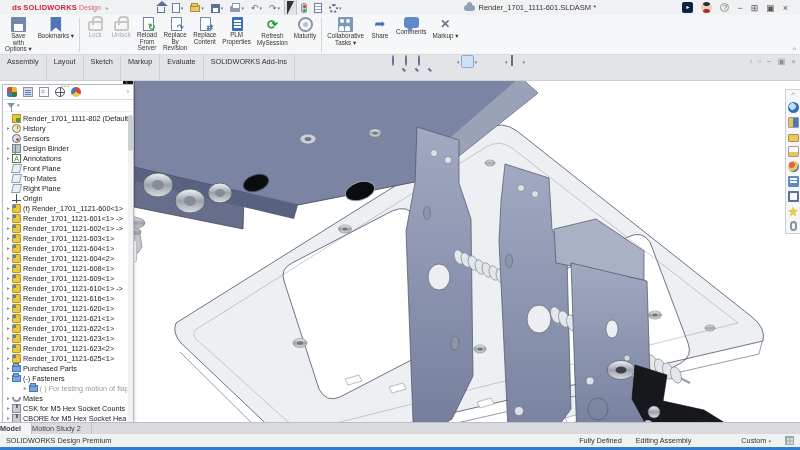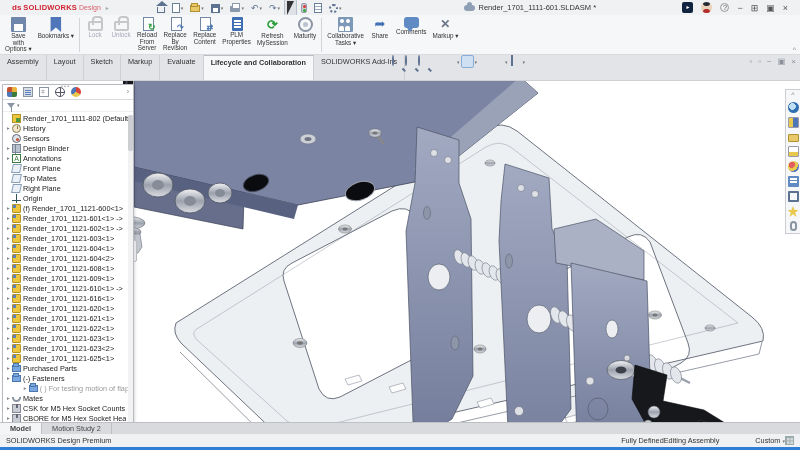--- a/index.html
+++ b/index.html
@@ -159,24 +159,24 @@
   .tp-sphere { background:radial-gradient(circle at 35% 35%, #e06060 0 30%, #e8c84f 31% 60%, #4f76b8 61%); border-radius:50%; }
   .tp-props { background:#5f8ac4; }
   .tp-props:before { content:""; display:block; margin:2px; height:1.5px; background:#fff; box-shadow:0 3px 0 #fff; }
   .tp-monitor { border:2px solid #5d7291; }
   .tp-star { background:#e8c84f; clip-path:polygon(50% 0,63% 35%,100% 38%,70% 60%,82% 100%,50% 76%,18% 100%,30% 60%,0 38%,37% 35%); }
   .tp-clip { border:2px solid #8a94a2; border-radius:4px; width:7px; height:10px; }
   .tp-chevron { color:#888; font-size:7px; line-height:6px; }
 
   
   .modeltabs { height:12px; background:#d9dadd; display:flex; align-items:stretch; font-size:7.3px; color:#444; flex:0 0 auto; border-top:1px solid #bfc0c4; }
-  .mtab { padding:1px 10px 0 10px; border-right:1px solid #bfc0c4; }
+  .mtab { padding:1px 10px 0 0; border-right:1px solid #bfc0c4; }
   .mtab.active { background:#f4f5f6; font-weight:bold; }
   .statusbar { height:13px; background:#f0f1f3; display:flex; align-items:center; font-size:7.3px; color:#333; padding:0 6px; flex:0 0 auto; }
-  .statusbar .right { margin-left:auto; display:flex; align-items:center; gap:0; }
+  .statusbar .right { margin-left:auto; display:flex; align-items:center; gap:14px; }
   .sgrid { width:9px; height:9px; background:
       linear-gradient(#9aa 1px, transparent 1px) 0 0/100% 50%,
       linear-gradient(90deg,#9aa 1px, transparent 1px) 0 0/50% 100%, #d6d9de; border:1px solid #9aa; }
   .bluestrip { height:3px; background:var(--status-blue,#2f7fd6); flex:0 0 auto; }
 </style>
 </head>
 <body>
 
 <div class="app">
 
@@ -316,21 +316,20 @@
       <span class="collapse-ribbon">^</span>
   </div>
 
   <div class="cmdrow">
     <span id="cmdtabs" style="display:flex">
         <span class="ctab">Assembly</span>
         <span class="ctab">Layout</span>
         <span class="ctab">Sketch</span>
         <span class="ctab">Markup</span>
         <span class="ctab">Evaluate</span>
-        <span class="ctab active">Lifecycle and Collaboration</span>
         <span class="ctab">SOLIDWORKS Add-Ins</span>
       </span>
     <span class="headsup" id="headsup">
         <span class="hic"><span class="h-mag"></span></span>
         <span class="hic"><span class="h-mag"></span></span>
         <span class="hic"><span class="h-mag"></span></span>
         <span class="hic"><span class="h-cube"></span></span>
         <span class="hic"><span class="h-cube"></span></span>
         <span class="caret">▾</span>
         <span class="hic pressed"><span class="h-cube-dark"></span></span>

